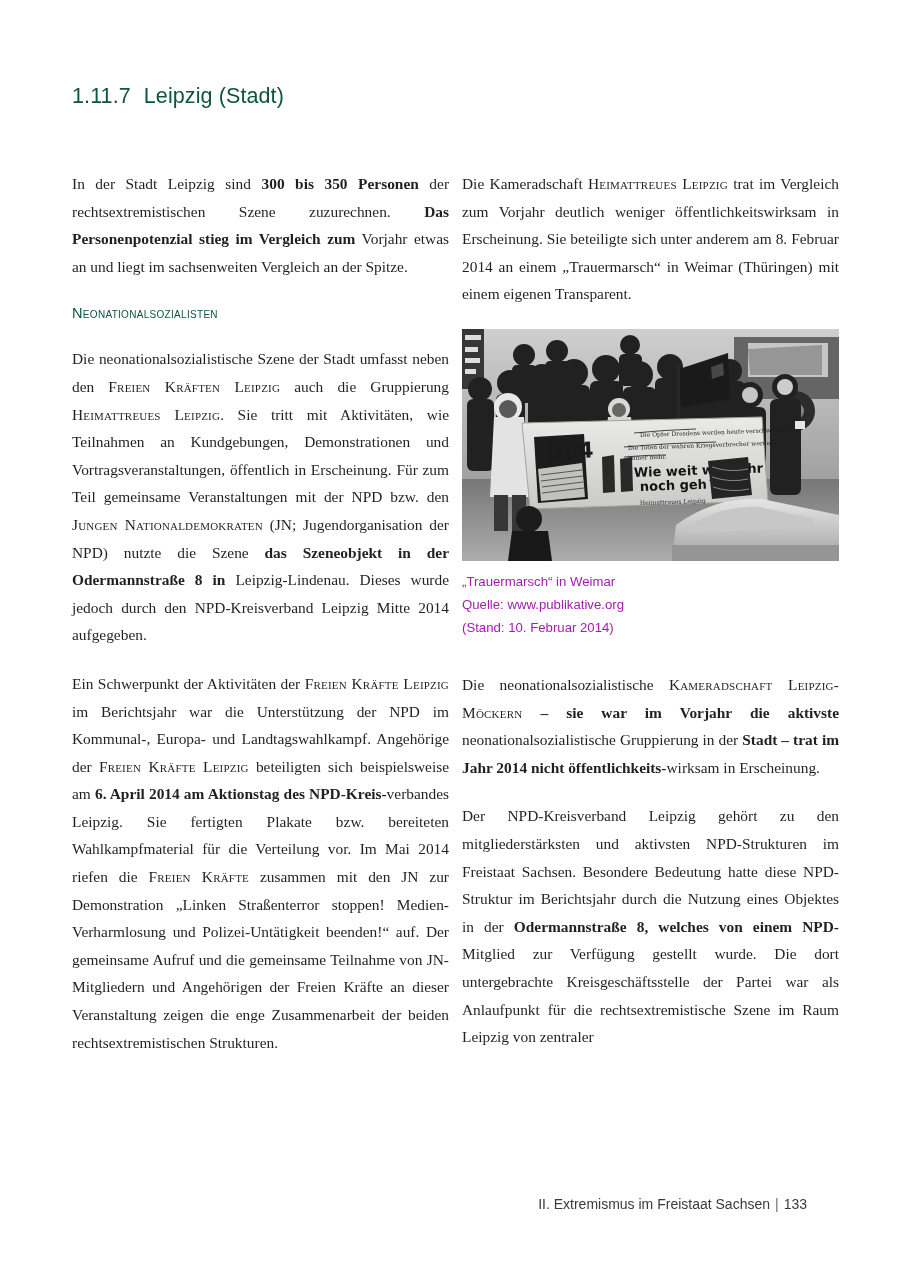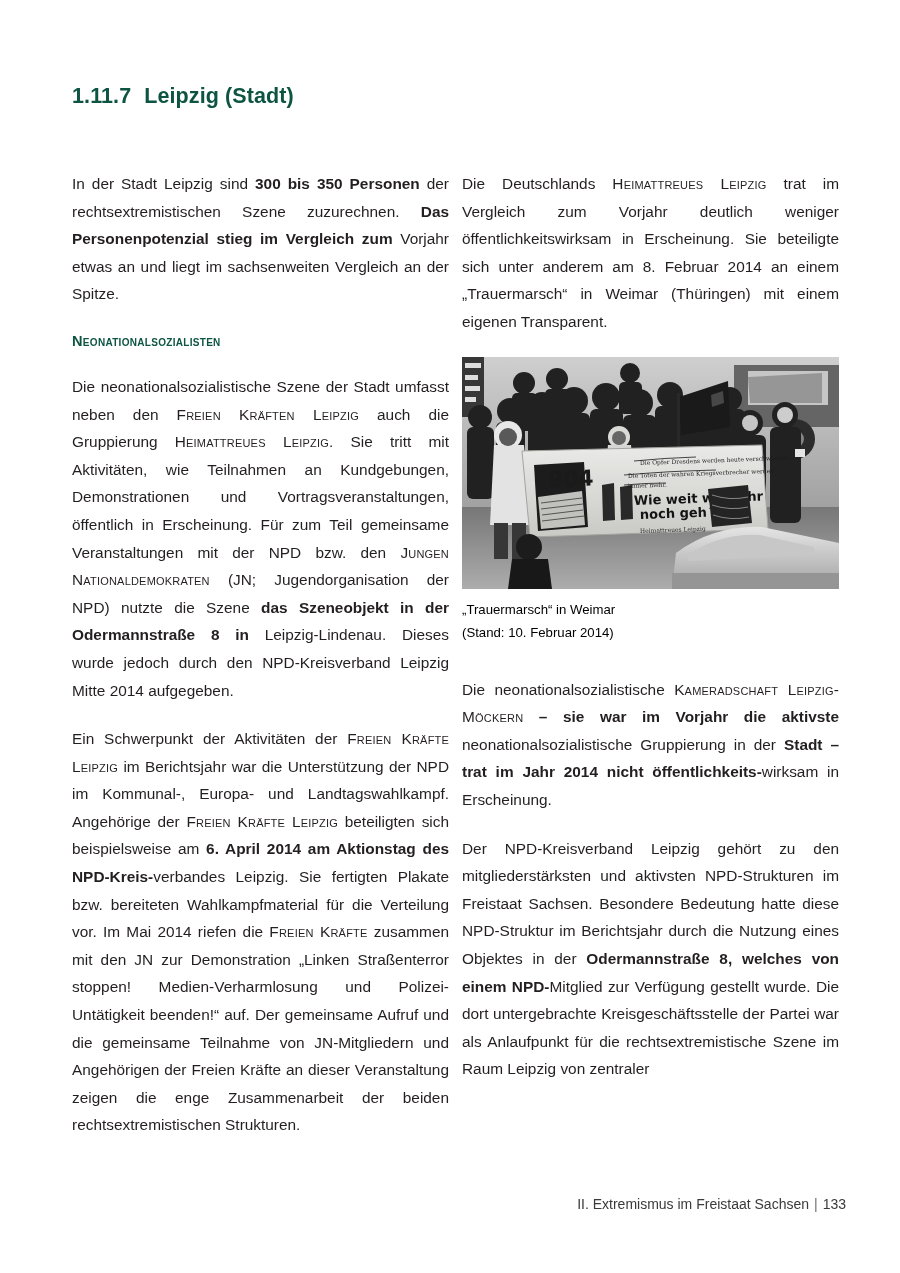--- a/index.html
+++ b/index.html
@@ -21,21 +21,21 @@
     width: 900px;
     height: 1273px;
   }
 
   
   .chapter-heading {
     position: absolute;
     left: 72px;
     top: 84px;
     font-size: 21.5px;
-    font-weight: bold;
+    font-weight: normal;
     color: #0d5442;
     letter-spacing: 0.1px;
     white-space: nowrap;
   }
   .chapter-heading .num { margin-right: 13px; }
 
   
   .col {
     position: absolute;
     top: 170px;
@@ -45,35 +45,36 @@
     text-align: justify;
   }
   .col-left  { left: 72px; }
   .col-right { left: 462px; }
 
   p.body {
     margin: 0 0 21px 0;
     text-align: justify;
     text-justify: inter-word;
     hyphens: manual;
+    font-family: Liberation Serif, serif;
   }
   p.body.tight { margin-bottom: 0; }
 
   b, .b { font-weight: bold; }
 
   
   .sc {
     font-variant: small-caps;
     letter-spacing: 0.2px;
   }
 
   
   .subhead {
     color: #0d5442;
-    font-weight: bold;
+    font-weight: normal;
     font-size: 14.6px;
     line-height: 24px;
     font-variant: small-caps;
     letter-spacing: 0.3px;
     margin: 14px 0 20px 0;
   }
   .subhead.two-line { margin: 18px 0 22px 0; }
 
   
   .figure {
@@ -84,34 +85,34 @@
     height: 232px;
     display: block;
     background: #9a9a9a;
     position: relative;
     overflow: hidden;
   }
   .photo svg { display: block; }
   .caption {
     font-size: 13.2px;
     line-height: 23px;
-    color: #000000;
+    color: #a21caf;
     margin-top: 9px;
     text-align: left;
   }
   .caption div { white-space: nowrap; }
 
   
   .footer {
     position: absolute;
     left: 0;
     top: 1196px;
     width: 900px;
     text-align: right;
-    padding-right: 54px;
+    padding-right: 93px;
     box-sizing: border-box;
     font-size: 14px;
     color: #3a3a3a;
   }
   .footer .sep { margin: 0 5px; color: #6f6f6f; }
 </style>
 </head>
 <body>
 
 <div class="page">
@@ -127,21 +128,21 @@
     <div class="subhead">Neonationalsozialisten</div>
 
     <p class="body"><span>Die neonationalsozialistische Szene der Stadt umfasst neben den </span><span class="sc">Freien Kräften Leipzig</span><span> auch die Gruppierung </span><span class="sc">Heimattreues Leipzig</span><span>. Sie tritt mit Aktivitäten, wie Teilnahmen an Kundgebungen, Demonstrationen und Vortragsveranstaltungen, öffentlich in Erscheinung. Für zum Teil gemeinsame Veranstaltungen mit der NPD bzw. den </span><span class="sc">Jungen Nationaldemokraten</span><span> (JN; Jugendorganisation der NPD) nutzte die Szene </span><b>das Szeneobjekt in der Odermannstraße 8 in</b><span> Leipzig-Lindenau. Dieses wurde jedoch durch den NPD-Kreisverband Leipzig Mitte 2014 aufgegeben.</span></p>
 
     <p class="body tight"><span>Ein Schwerpunkt der Aktivitäten der </span><span class="sc">Freien Kräfte Leipzig</span><span> im Berichtsjahr war die Unterstützung der NPD im Kommunal-, Europa- und Landtagswahlkampf. Angehörige der </span><span class="sc">Freien Kräfte Leipzig</span><span> beteiligten sich beispielsweise am </span><b>6. April 2014 am Aktionstag des NPD-Kreis-</b><span>verbandes Leipzig. Sie fertigten Plakate bzw. bereiteten Wahlkampfmaterial für die Verteilung vor. Im Mai 2014 riefen die </span><span class="sc">Freien Kräfte</span><span> zusammen mit den JN zur Demonstration „Linken Straßenterror stoppen! Medien-Verharmlosung und Polizei-Untätigkeit beenden!“ auf. Der gemeinsame Aufruf und die gemeinsame Teilnahme von JN-Mitgliedern und Angehörigen der Freien Kräfte an dieser Veranstaltung zeigen die enge Zusammenarbeit der beiden rechtsextremistischen Strukturen.</span></p>
 
   </div>
 
   <div class="col col-right">
 
-    <p class="body"><span>Die Deutschlands </span><span class="sc">Heimattreues Leipzig</span><span> trat im Vergleich zum Vorjahr deutlich weniger öffentlichkeitswirksam in Erscheinung. Sie beteiligte sich unter anderem am 8. Februar 2014 an einem „Trauermarsch“ in Weimar (Thüringen) mit einem eigenen Transparent.</span></p>
+    <p class="body"><span>Die Kameradschaft </span><span class="sc">Heimattreues Leipzig</span><span> trat im Vergleich zum Vorjahr deutlich weniger öffentlichkeitswirksam in Erscheinung. Sie beteiligte sich unter anderem am 8. Februar 2014 an einem „Trauermarsch“ in Weimar (Thüringen) mit einem eigenen Transparent.</span></p>
 
     <div class="figure">
       <div class="photo">
         <svg width="377" height="232" viewBox="0 0 377 232" xmlns="http://www.w3.org/2000/svg" role="img">
           <defs>
             <linearGradient id="skyg" x1="0" y1="0" x2="0" y2="1">
               <stop offset="0%" stop-color="#d8d8d8"></stop>
               <stop offset="100%" stop-color="#8e8e8e"></stop>
             </linearGradient>
             <linearGradient id="groundg" x1="0" y1="0" x2="0" y2="1">
@@ -272,20 +273,21 @@
           <path d="M214 196 Q252 168 300 170 L377 186 L377 232 L210 232 Z" fill="url(#carg)"></path>
           <path d="M226 198 Q258 176 298 178 L352 190 L352 198 L226 204 Z" fill="#d0d0d0"></path>
           <rect x="210" y="216" width="167" height="16" fill="#9c9c9c"></rect>
 
           <rect x="0" y="0" width="377" height="232" fill="none"></rect>
           <rect x="0" y="0" width="377" height="232" fill="#000" opacity="0.04"></rect>
         </svg>
       </div>
       <div class="caption">
         <div>„Trauermarsch“ in Weimar</div>
+        <div>Quelle: www.publikative.org</div>
         <div>(Stand: 10. Februar 2014)</div>
       </div>
     </div>
 
     <p class="body" style="margin-top:32px;"><span>Die neonationalsozialistische </span><span class="sc">Kameradschaft Leipzig-Möckern</span><b> – sie war im Vorjahr die aktivste</b><span> neonationalsozialistische Gruppierung in der </span><b>Stadt – trat im Jahr 2014 nicht öffentlichkeits-</b><span>wirksam in Erscheinung.</span></p>
 
 
     <p class="body tight"><span>Der NPD-Kreisverband Leipzig gehört zu den mitgliederstärksten und aktivsten NPD-Strukturen im Freistaat Sachsen. Besondere Bedeutung hatte diese NPD-Struktur im Berichtsjahr durch die Nutzung eines Objektes in der </span><b>Odermannstraße 8, welches von einem NPD-</b><span>Mitglied zur Verfügung gestellt wurde. Die dort untergebrachte Kreisgeschäftsstelle der Partei war als Anlaufpunkt für die rechtsextremistische Szene im Raum Leipzig von zentraler</span></p>
 
   </div>

